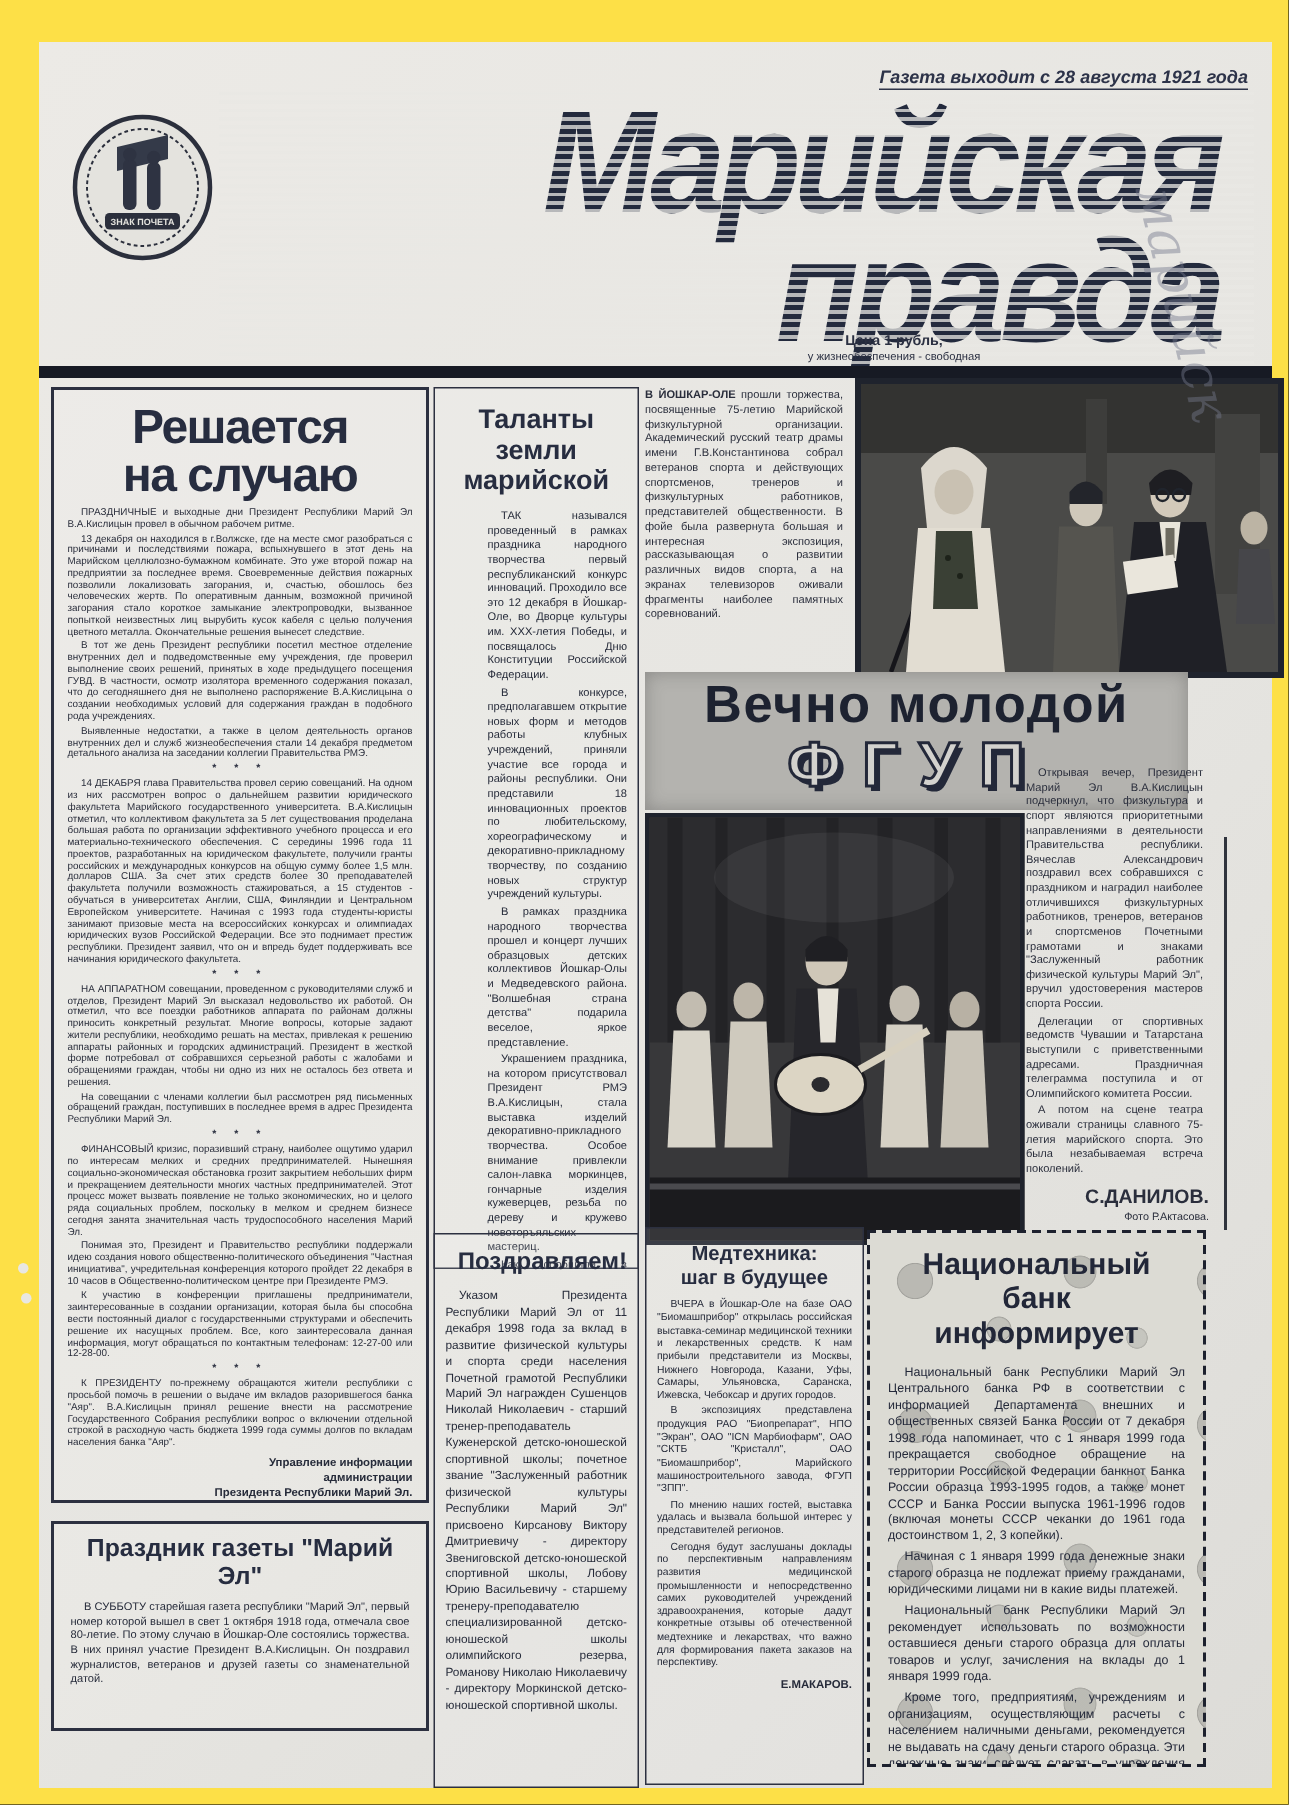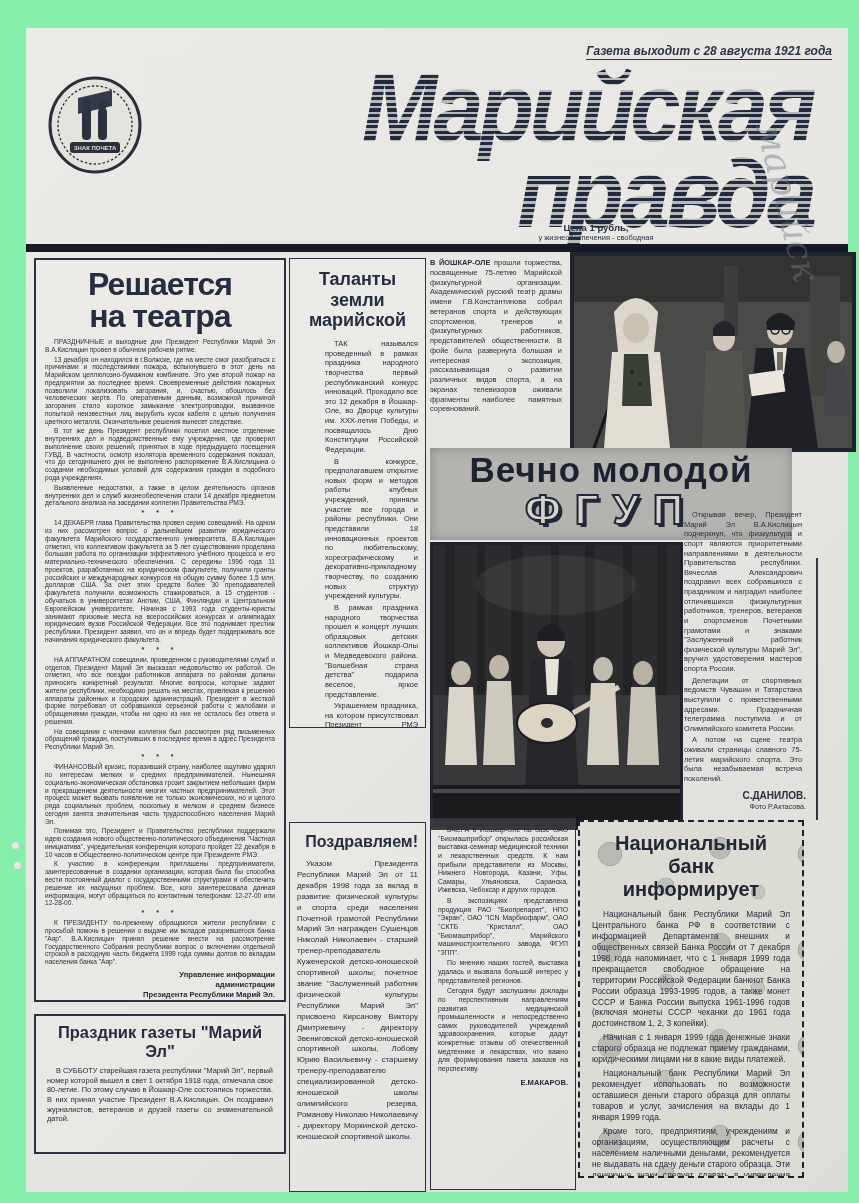--- a/index.html
+++ b/index.html
@@ -1,16 +1,16 @@
 <!DOCTYPE html>
 <html><head>
 <meta charset="utf-8">
 <style>
   html,body { margin:0; padding:0; background:#060606; }
-  .canvas { position:relative; width:859px; height:1203px; background:#86efac; overflow:hidden;
+  .canvas { position:relative; width:859px; height:1203px; background:#fde047; overflow:hidden;
             font-family:"Liberation Sans", sans-serif; color:#262b3a; }
   .page { position:absolute; left:26px; top:28px; width:822px; height:1164px;
           background:linear-gradient(135deg,#eceae6 0%, #e6e5e1 55%, #dddcd8 100%); }
 
   
   .slogan { position:absolute; top:16px; right:16px; font-size:12px; font-weight:bold; font-style:italic;
             color:#2d3349; border-bottom:1.5px solid #2d3349; padding-bottom:1px; }
   .emblem { position:absolute; left:22px; top:48px; width:94px; height:98px; }
   .issue-info { position:absolute; left:8px; top:150px; width:122px; text-align:center;
                 font-size:12.5px; line-height:1.4; color:#2b3042; }
@@ -43,21 +43,21 @@
              letter-spacing:-1px; color:#272d40; }
   .lead .jtext { font-size:6.6px; line-height:1.18; color:#2a2e3c; }
   .lead .sig { font-size:7.6px; }
 
   
   .prazdnik { left:8px; top:986px; width:252px; height:140px; padding:7px 11px; overflow:hidden; }
   .prazdnik h2 { margin:0 0 5px 0; text-align:center; font-size:16.5px; color:#272d40; }
   .prazdnik .jtext { font-size:7.4px; line-height:1.3; }
 
   
-  .talanty { left:263px; top:230px; width:137px; height:470px; padding:8px 7px; overflow:hidden; }
+  .talanty { left:263px; top:230px; width:137px; height:588px; padding:8px 7px; overflow:hidden; }
   .talanty h2 { margin:2px 0 8px 0; text-align:center; font-size:18px; line-height:1.15; color:#272d40; }
   .talanty .jtext { font-size:7.4px; line-height:1.3;margin-left:28px; }
   .talanty .sig { font-size:7.8px; margin-top:8px; }
 
   
   .pozdrav { left:263px; top:794px; width:137px; height:370px; padding:8px 7px; overflow:hidden; }
   .pozdrav h2 { margin:2px 0 8px 0; text-align:right; font-size:16px; color:#272d40; }
   .pozdrav .jtext { font-size:7.9px; line-height:1.38; }
 
   
@@ -76,21 +76,21 @@
   .banner { position:absolute; left:404px; top:420px; width:362px; height:92px; background:#b4b3af;
             box-shadow:inset 0 0 12px rgba(60,60,60,.35); text-align:center; }
   .banner .l1 { margin-top:2px; font-size:35px; font-weight:bold; letter-spacing:1px; color:#1d2230; }
   .banner .l2 { margin-top:-4px; font-size:42px; font-weight:bold; letter-spacing:14px; color:#d3d2ce;
                 -webkit-text-stroke:2px #232839; text-shadow:3px 3px 0 #232839; }
 
   
   .sportcol { position:absolute; left:658px; top:482px; width:122px; font-size:7.4px; line-height:1.3;
               text-align:justify; color:#2a2e3c; }
   .sportcol p { margin:0 4px 2px 0; text-indent:8px; }
-  .sportcol .sig { font-size:10px; margin-top:5px; }
+  .sportcol .sig { font-size:13px; margin-top:5px; }
   .sportcol .credit { text-align:right; font-size:7.2px; }
   .vline { position:absolute; left:790px; top:530px; width:2px; height:262px; background:#30343d; }
 
   
   .medtech { left:404px; top:790px; width:146px; height:372px; padding:7px 7px; overflow:hidden; }
   .medtech h2 { margin:2px 0 6px 0; text-align:center; font-size:13.5px; line-height:1.2; color:#272d40; }
   .medtech .jtext { font-size:6.9px; line-height:1.25; }
   .medtech .sig { font-size:7.6px; }
 
   
@@ -136,21 +136,21 @@
     <div class="price">
       <div class="p1">Цена 1 рубль,</div>
       <div class="p2">у жизнеобеспечения - свободная</div>
     </div>
 
     <div class="head-rule"></div>
 
     <div class="box lead">
       <h1>
         <span>Решается</span><br>
-        <span>на театра</span>
+        <span>на случаю</span>
       </h1>
       <div class="jtext">
         <p>ПРАЗДНИЧНЫЕ и выходные дни Президент Республики Марий Эл В.А.Кислицын провел в обычном рабочем ритме.</p>
         <p>13 декабря он находился в г.Волжске, где на месте смог разобраться с причинами и последствиями пожара, вспыхнувшего в этот день на Марийском целлюлозно-бумажном комбинате. Это уже второй пожар на предприятии за последнее время. Своевременные действия пожарных позволили локализовать загорания, и, счастью, обошлось без человеческих жертв. По оперативным данным, возможной причиной загорания стало короткое замыкание электропроводки, вызванное попыткой неизвестных лиц вырубить кусок кабеля с целью получения цветного металла. Окончательные решения вынесет следствие.</p>
         <p>В тот же день Президент республики посетил местное отделение внутренних дел и подведомственные ему учреждения, где проверил выполнение своих решений, принятых в ходе предыдущего посещения ГУВД. В частности, осмотр изолятора временного содержания показал, что до сегодняшнего дня не выполнено распоряжение В.А.Кислицына о создании необходимых условий для содержания граждан в подобного рода учреждениях.</p>
         <p>Выявленные недостатки, а также в целом деятельность органов внутренних дел и служб жизнеобеспечения стали 14 декабря предметом детального анализа на заседании коллегии Правительства РМЭ.</p>
         <div class="sep">*  *  *</div>
         <p>14 ДЕКАБРЯ глава Правительства провел серию совещаний. На одном из них рассмотрен вопрос о дальнейшем развитии юридического факультета Марийского государственного университета. В.А.Кислицын отметил, что коллективом факультета за 5 лет существования проделана большая работа по организации эффективного учебного процесса и его материально-технического обеспечения. С середины 1996 года 11 проектов, разработанных на юридическом факультете, получили гранты российских и международных конкурсов на общую сумму более 1,5 млн. долларов США. За счет этих средств более 30 преподавателей факультета получили возможность стажироваться, а 15 студентов - обучаться в университетах Англии, США, Финляндии и Центральном Европейском университете. Начиная с 1993 года студенты-юристы занимают призовые места на всероссийских конкурсах и олимпиадах юридических вузов Российской Федерации. Все это поднимает престиж республики. Президент заявил, что он и впредь будет поддерживать все начинания юридического факультета.</p>
         <div class="sep">*  *  *</div>
         <p>НА АППАРАТНОМ совещании, проведенном с руководителями служб и отделов, Президент Марий Эл высказал недовольство их работой. Он отметил, что все поездки работников аппарата по районам должны приносить конкретный результат. Многие вопросы, которые задают жители республики, необходимо решать на местах, привлекая к решению аппараты районных и городских администраций. Президент в жесткой форме потребовал от собравшихся серьезной работы с жалобами и обращениями граждан, чтобы ни одно из них не осталось без ответа и решения.</p>
@@ -273,20 +273,24 @@
     <div class="sportcol">
       <p>Открывая вечер, Президент Марий Эл В.А.Кислицын подчеркнул, что физкультура и спорт являются приоритетными направлениями в деятельности Правительства республики. Вячеслав Александрович поздравил всех собравшихся с праздником и наградил наиболее отличившихся физкультурных работников, тренеров, ветеранов и спортсменов Почетными грамотами и знаками "Заслуженный работник физической культуры Марий Эл", вручил удостоверения мастеров спорта России.</p>
       <p>Делегации от спортивных ведомств Чувашии и Татарстана выступили с приветственными адресами. Праздничная телеграмма поступила и от Олимпийского комитета России.</p>
       <p>А потом на сцене театра оживали страницы славного 75-летия марийского спорта. Это была незабываемая встреча поколений.</p>
       <div class="sig">С.ДАНИЛОВ.</div>
       <div class="credit">Фото Р.Актасова.</div>
     </div>
     <div class="vline"></div>
 
     <div class="box box-thin medtech">
+      <h2>
+        <span>Медтехника:</span><br>
+        <span>шаг в будущее</span>
+      </h2>
       <div class="jtext">
         <p>ВЧЕРА в Йошкар-Оле на базе ОАО "Биомашприбор" открылась российская выставка-семинар медицинской техники и лекарственных средств. К нам прибыли представители из Москвы, Нижнего Новгорода, Казани, Уфы, Самары, Ульяновска, Саранска, Ижевска, Чебоксар и других городов.</p>
         <p>В экспозициях представлена продукция РАО "Биопрепарат", НПО "Экран", ОАО "ICN Марбиофарм", ОАО "СКТБ "Кристалл", ОАО "Биомашприбор", Марийского машиностроительного завода, ФГУП "ЗПП".</p>
         <p>По мнению наших гостей, выставка удалась и вызвала большой интерес у представителей регионов.</p>
         <p>Сегодня будут заслушаны доклады по перспективным направлениям развития медицинской промышленности и непосредственно самих руководителей учреждений здравоохранения, которые дадут конкретные отзывы об отечественной медтехнике и лекарствах, что важно для формирования пакета заказов на перспективу.</p>
       </div>
       <div class="sig">Е.МАКАРОВ.</div>
     </div>
 
     <div class="box natsbank">

